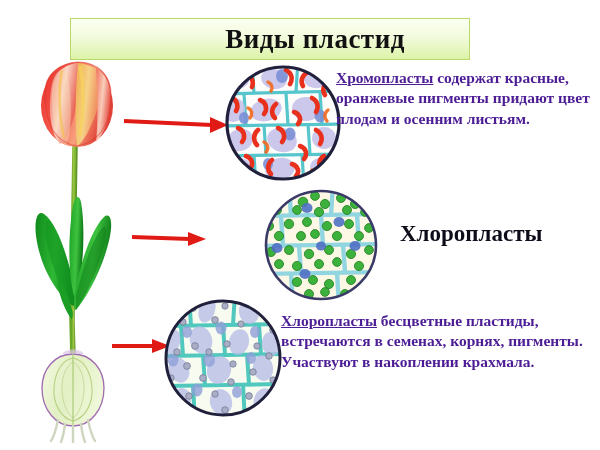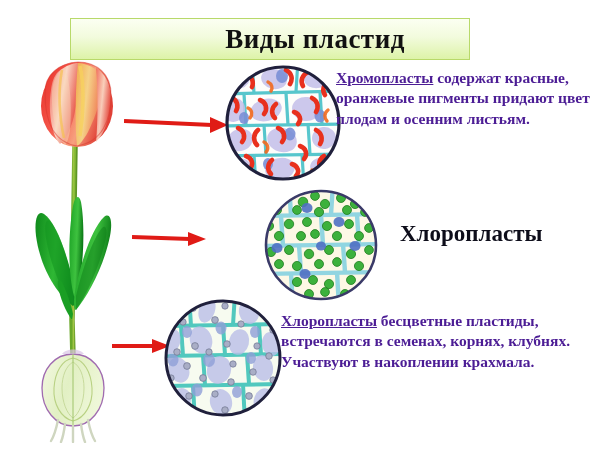--- a/index.html
+++ b/index.html
@@ -443,15 +443,15 @@
         <circle cx="96" cy="112" r="3.2"></circle>
       </g>
     </g>
     <circle cx="60" cy="60" r="57" fill="none" stroke="#20203c" stroke-width="3"></circle>
   </svg>
 
   <div id="caption-chromoplast" class="caption"><span class="term">Хромопласты</span><span> содержат красные, оранжевые пигменты придают цвет плодам и осенним листьям.</span></div>
 
   <div id="label-chloroplast">Хлоропласты</div>
 
-  <div id="caption-leucoplast" class="caption"><span class="term">Хлоропласты</span><span> бесцветные пластиды, встречаются в семенах, корнях, клубнях. Участвуют в  накоплении крахмала.</span></div>
+  <div id="caption-leucoplast" class="caption"><span class="term">Хлоропласты</span><span> бесцветные пластиды, встречаются в семенах, корнях, пигменты. Участвуют в  накоплении крахмала.</span></div>
 
 </div>
 
 </body></html>

